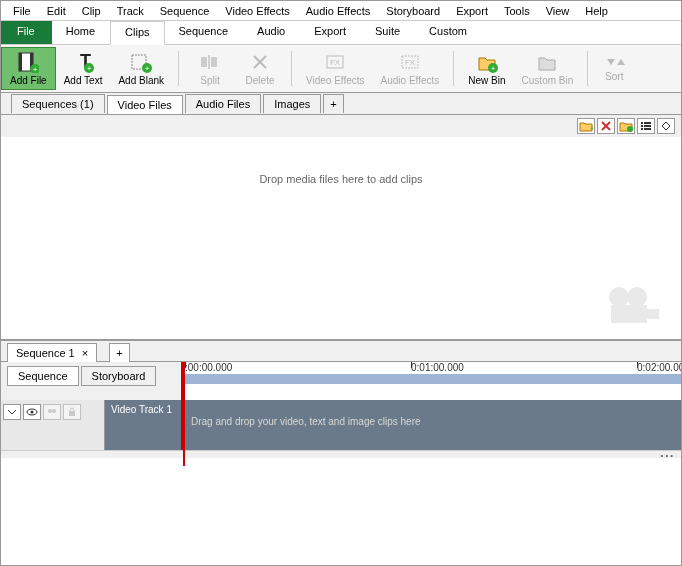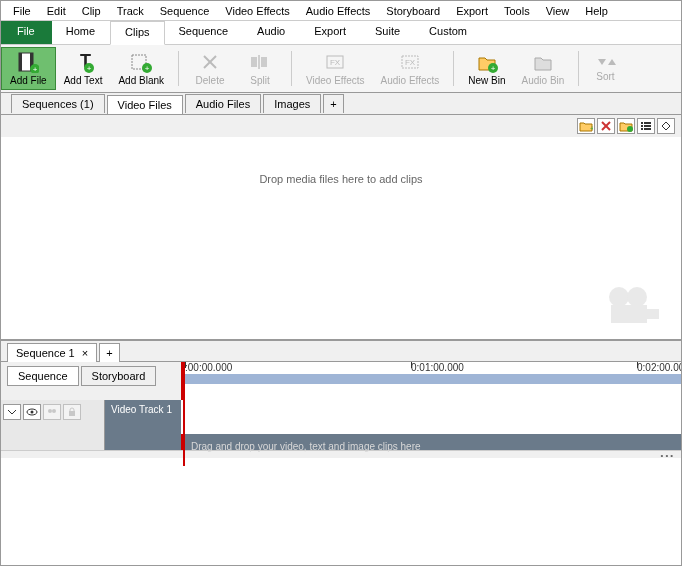--- a/index.html
+++ b/index.html
@@ -24,39 +24,39 @@
 .panel-tab.active { background: #fff; position: relative; top: 1px; }
 .panel-tab.plus { padding: 3px 6px; }
 
 .panel-icons { display: flex; justify-content: flex-end; background: #f0f0f0; padding: 2px 6px; height: 22px; align-items: center; gap: 2px; }
 .pic-btn { width: 18px; height: 16px; border: 1px solid #999; background: #fff; cursor: pointer; display: flex; align-items: center; justify-content: center; }
 
 .drop-area { height: 203px; background: #fff; display: flex; align-items: flex-start; justify-content: center; padding-top: 36px; color: #666; position: relative; border-bottom: 1px solid #999; }
 .camera-icon { position: absolute; right: 18px; bottom: 10px; opacity: 0.18; }
 
 .seq-tabs { display: flex; background: #f0f0f0; border-top: 1px solid #999; border-bottom: 1px solid #999; height: 22px; align-items: flex-end; padding-left: 6px; }
-.seq-tab { padding: 3px 8px; border: 1px solid #999; background: #fff; margin-right: 2px; font-size: 11px; border-bottom: none; position: relative; top: 1px; text-align: center; }
+.seq-tab { padding: 3px 8px; border: 1px solid #999; background: #fff; margin-right: 12px; font-size: 11px; border-bottom: none; position: relative; top: 1px; text-align: center; }
 .seq-close { margin-left: 4px; cursor: pointer; }
 
 .timeline-panel { display: flex; height: 38px; background: #f0f0f0; }
 .tl-tabs { display: flex; flex-direction: row; align-items: flex-start; padding: 4px 0 0 6px; width: 180px; }
 .tl-tab { padding: 3px 10px; border: 1px solid #999; background: #f0f0f0; margin-right: 2px; font-size: 11px; cursor: pointer; }
 .tl-tab.active { background: #fff; }
 .tl-ruler { flex: 1; position: relative; background: #fff; border-left: 2px solid #c00; }
 .ruler-band { position: absolute; top: 12px; height: 10px; left: 0; right: 0; background: #9fb5d6; }
 .ruler-tick { position: absolute; top: 0; font-size: 10px; color: #333; }
 .ruler-tick::before { content: ''; position: absolute; top: 0; left: 0; width: 1px; height: 6px; background: #333; }
 .playhead-line { position: absolute; top: 0; bottom: -66px; width: 2px; background: #c00; left: 0; z-index: 5; }
 
 .track-area { display: flex; height: 50px; }
 .track-ctrls { width: 104px; background: #e8e8e8; display: flex; align-items: flex-start; padding: 4px 2px; gap: 2px; border-right: 1px solid #999; }
 .tc-btn { width: 18px; height: 16px; border: 1px solid #999; background: #fff; display: flex; align-items: center; justify-content: center; cursor: pointer; }
 .tc-btn.disabled { opacity: 0.5; }
 .track-label { width: 76px; background: #6a7a8a; color: #fff; padding: 4px 6px; font-size: 10px; display: flex; align-items: flex-start; }
-.track-body { flex: 1; background: #6a7a8a; color: #d8d8d8; padding: 7px 10px; font-size: 10px; position: relative; margin-top: 34px; }
+.track-body { flex: 1; background: #6a7a8a; color: #d8d8d8; padding: 16px 10px; font-size: 10px; position: relative; }
 .track-body .ph { position: absolute; left: 0; top: 0; bottom: 0; width: 2px; background: #c00; }
 
 .footer-dots { height: 8px; background: #f0f0f0; text-align: right; padding-right: 6px; color: #666; letter-spacing: 2px; font-size: 8px; border-top: 1px solid #ccc; }
 </style>
 </head>
 <body>
 
 <div class="menubar">
   <span>File</span>
   <span>Edit</span>
@@ -106,33 +106,33 @@
     <svg width="22" height="22">
         <rect x="2" y="4" width="14" height="14" fill="none" stroke="#888" stroke-dasharray="2,1"></rect>
         <circle cx="17" cy="17" r="5" fill="#3a3"></circle>
         <text x="17" y="20" text-anchor="middle" fill="#fff" font-size="8">+</text>
       </svg>
     <span class="tlabel">Add Blank</span>
   </div>
   <div class="tool-sep"></div>
   <div class="tool-btn disabled">
     <svg width="22" height="22">
-        <line x1="5" y1="5" x2="17" y2="17" stroke="#bbb" stroke-width="2"></line>
-        <line x1="17" y1="5" x2="5" y2="17" stroke="#bbb" stroke-width="2"></line>
-      </svg>
-    <span class="tlabel">Delete</span>
-  </div>
-  <div class="tool-btn disabled">
-    <svg width="22" height="22">
         <rect x="2" y="6" width="6" height="10" fill="#ccc"></rect>
         <rect x="12" y="6" width="6" height="10" fill="#ccc"></rect>
         <line x1="10" y1="4" x2="10" y2="18" stroke="#aaa"></line>
       </svg>
     <span class="tlabel">Split</span>
   </div>
+  <div class="tool-btn disabled">
+    <svg width="22" height="22">
+        <line x1="5" y1="5" x2="17" y2="17" stroke="#bbb" stroke-width="2"></line>
+        <line x1="17" y1="5" x2="5" y2="17" stroke="#bbb" stroke-width="2"></line>
+      </svg>
+    <span class="tlabel">Delete</span>
+  </div>
   <div class="tool-sep"></div>
   <div class="tool-btn disabled">
     <svg width="22" height="22">
         <rect x="3" y="5" width="16" height="12" fill="none" stroke="#bbb"></rect>
         <text x="11" y="14" text-anchor="middle" fill="#bbb" font-size="8">FX</text>
       </svg>
     <span class="tlabel">Video Effects</span>
   </div>
   <div class="tool-btn disabled">
     <svg width="22" height="22">
@@ -147,21 +147,21 @@
         <path d="M3 7 h6 l2 2 h8 v10 h-16 z" fill="#fc6" stroke="#a70"></path>
         <circle cx="17" cy="17" r="5" fill="#3a3"></circle>
         <text x="17" y="20" text-anchor="middle" fill="#fff" font-size="8">+</text>
       </svg>
     <span class="tlabel">New Bin</span>
   </div>
   <div class="tool-btn disabled">
     <svg width="22" height="22">
         <path d="M3 7 h6 l2 2 h8 v10 h-16 z" fill="#ddd" stroke="#aaa"></path>
       </svg>
-    <span class="tlabel">Audio Bin</span>
+    <span class="tlabel">Custom Bin</span>
   </div>
   <div class="tool-sep"></div>
   <div class="tool-btn disabled" style="min-width:40px">
     <svg width="22" height="14">
         <path d="M4 4 l4 6 l4 -6 z" fill="#bbb"></path>
         <path d="M14 10 l4 -6 l4 6 z" fill="#bbb"></path>
       </svg>
     <span class="tlabel">Sort</span>
   </div>
 </div>

